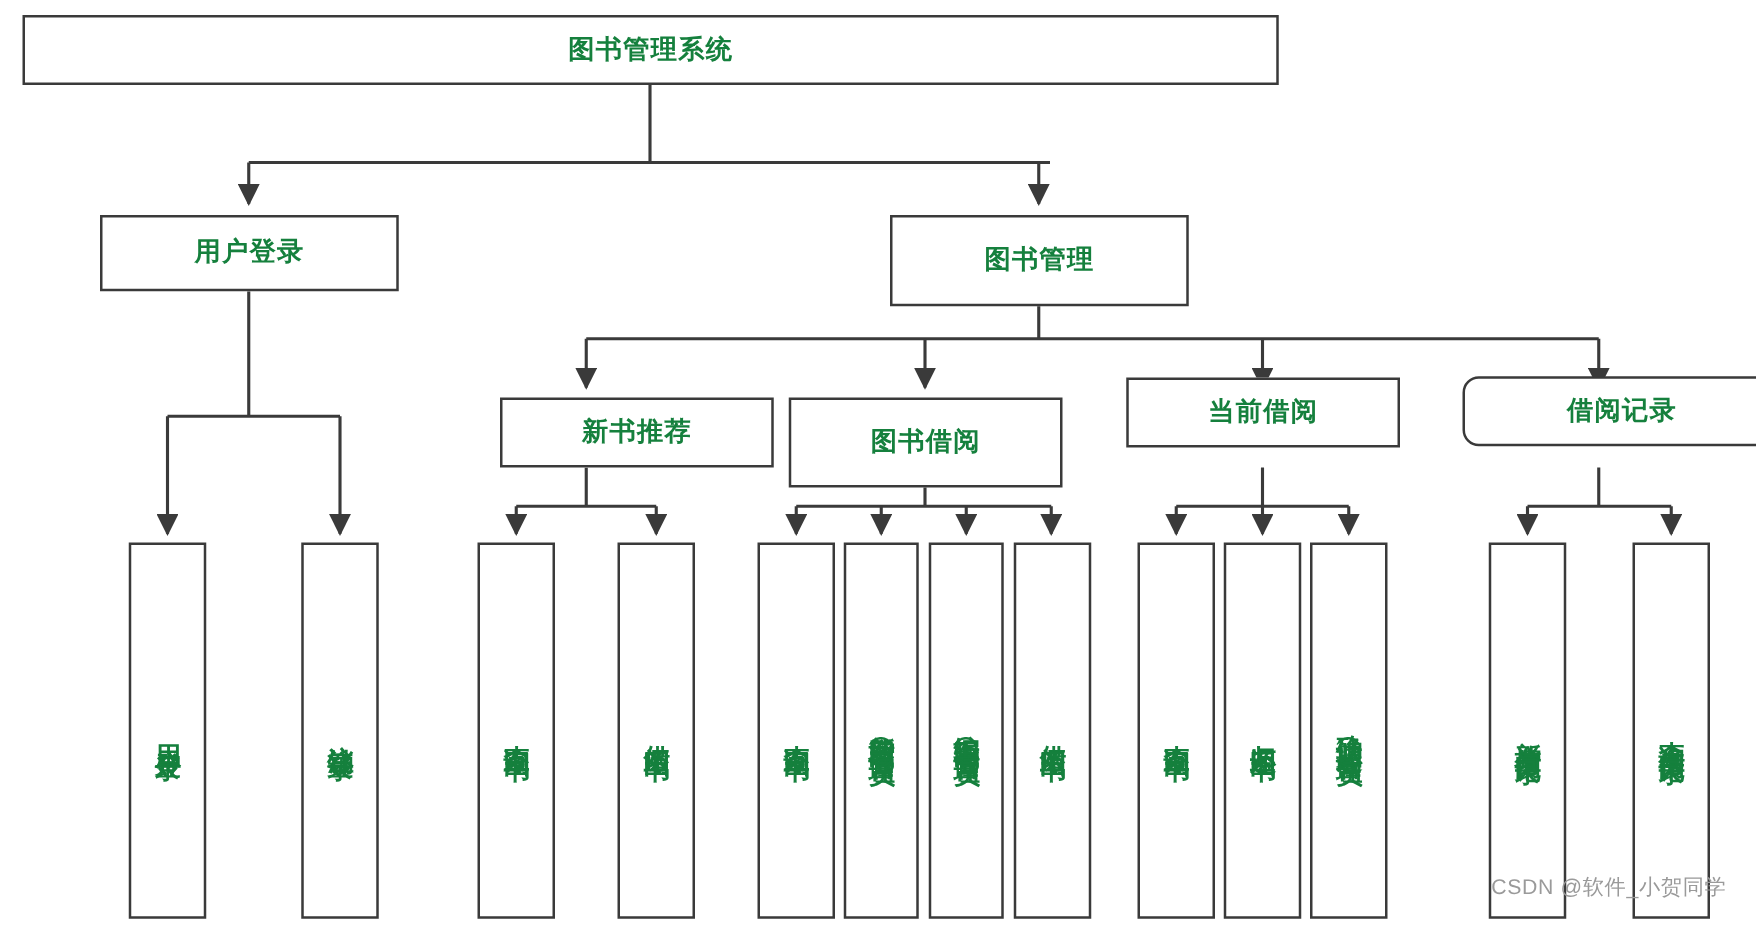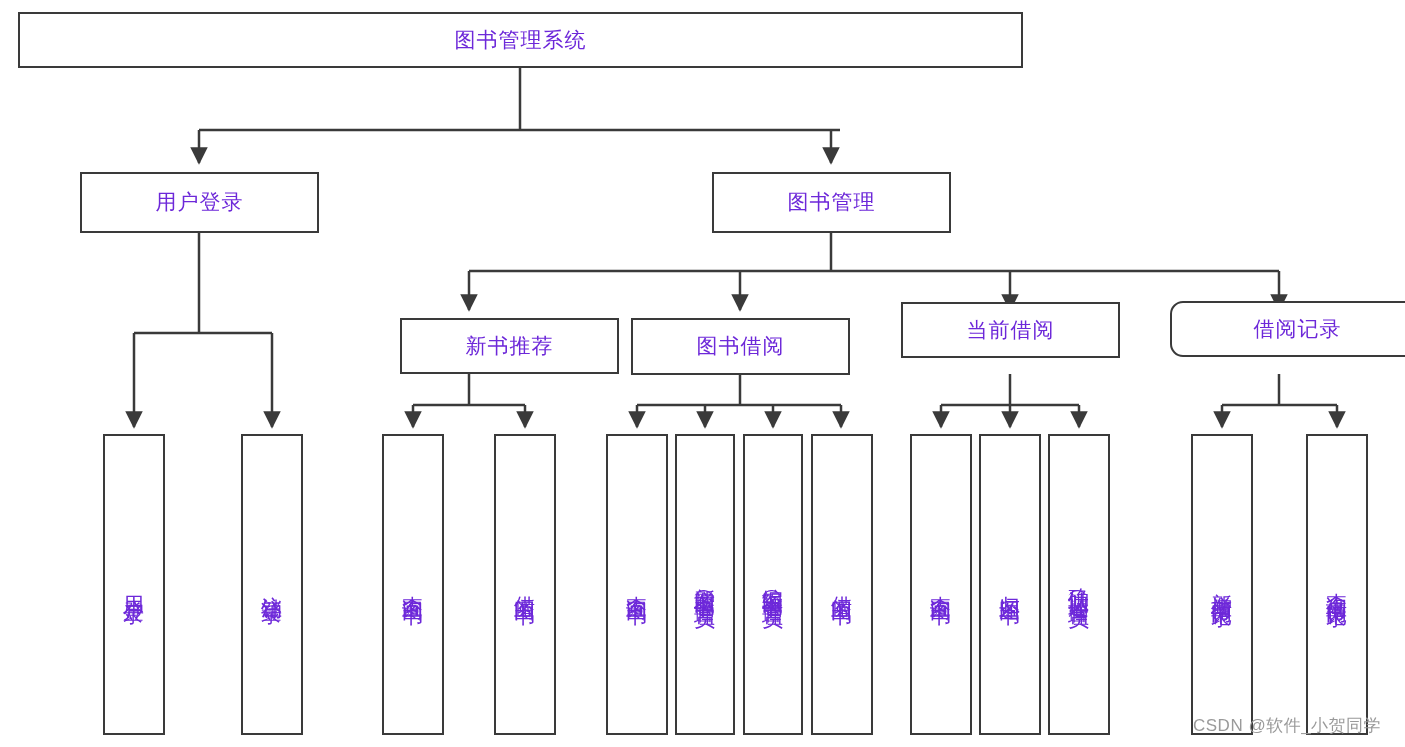--- a/index.html
+++ b/index.html
@@ -27,21 +27,22 @@
     pointer-events: none;
   }
   .node {
     position: absolute;
     box-sizing: border-box;
     background: #ffffff;
     border: 2px solid #3a3a3a;
     display: flex;
     align-items: center;
     justify-content: center;
-    color: #6d28d9;
+    color: #15803d;
+    font-weight: bold;
   }
   .node .label {
     display: block;
     text-align: center;
     line-height: 1.25;
   }
   .node.horizontal .label {
     font-size: 21px;
     letter-spacing: 1px;
     white-space: nowrap;
@@ -122,28 +123,28 @@
     </g>
   </svg>
 
   <div class="node horizontal" style="left:18px; top:12px; width:1005px; height:56px;">
     <span class="label">图书管理系统</span>
   </div>
 
   <div class="node horizontal" style="left:80px; top:172px; width:239px; height:61px;">
     <span class="label">用户登录</span>
   </div>
-  <div class="node horizontal" style="left:712px; top:172px; width:239px; height:61px;">
+  <div class="node horizontal" style="left:712px; top:172px; width:239px; height:73px;">
     <span class="label">图书管理</span>
   </div>
 
   <div class="node horizontal" style="left:360px; top:318px; width:219px; height:56px;margin-left:40px;">
     <span class="label">新书推荐</span>
   </div>
-  <div class="node horizontal" style="left:631px; top:318px; width:219px; height:57px;">
+  <div class="node horizontal" style="left:631px; top:318px; width:219px; height:72px;">
     <span class="label">图书借阅</span>
   </div>
   <div class="node horizontal" style="left:901px; top:302px; width:219px; height:56px;">
     <span class="label">当前借阅</span>
   </div>
   <div class="node horizontal" style="left:1170px; top:301px; width:255px; height:56px;border-radius:13px;">
     <span class="label">借阅记录</span>
   </div>
 
   <div class="node vertical" style="left:103px; top:434px; width:62px; height:301px;">
@@ -183,15 +184,15 @@
     <span class="label">确认归还（管理员）</span>
   </div>
 
   <div class="node vertical" style="left:1191px; top:434px; width:62px; height:301px;">
     <span class="label">新增借阅记录</span>
   </div>
   <div class="node vertical" style="left:1306px; top:434px; width:62px; height:301px;">
     <span class="label">查询借阅记录</span>
   </div>
 
-  <div class="watermark" style="left:1193px; top:714px;">CSDN @软件_小贺同学</div>
+  <div class="watermark" style="left:1193px; top:698px;">CSDN @软件_小贺同学</div>
 
 </div>
 
 </body></html>

